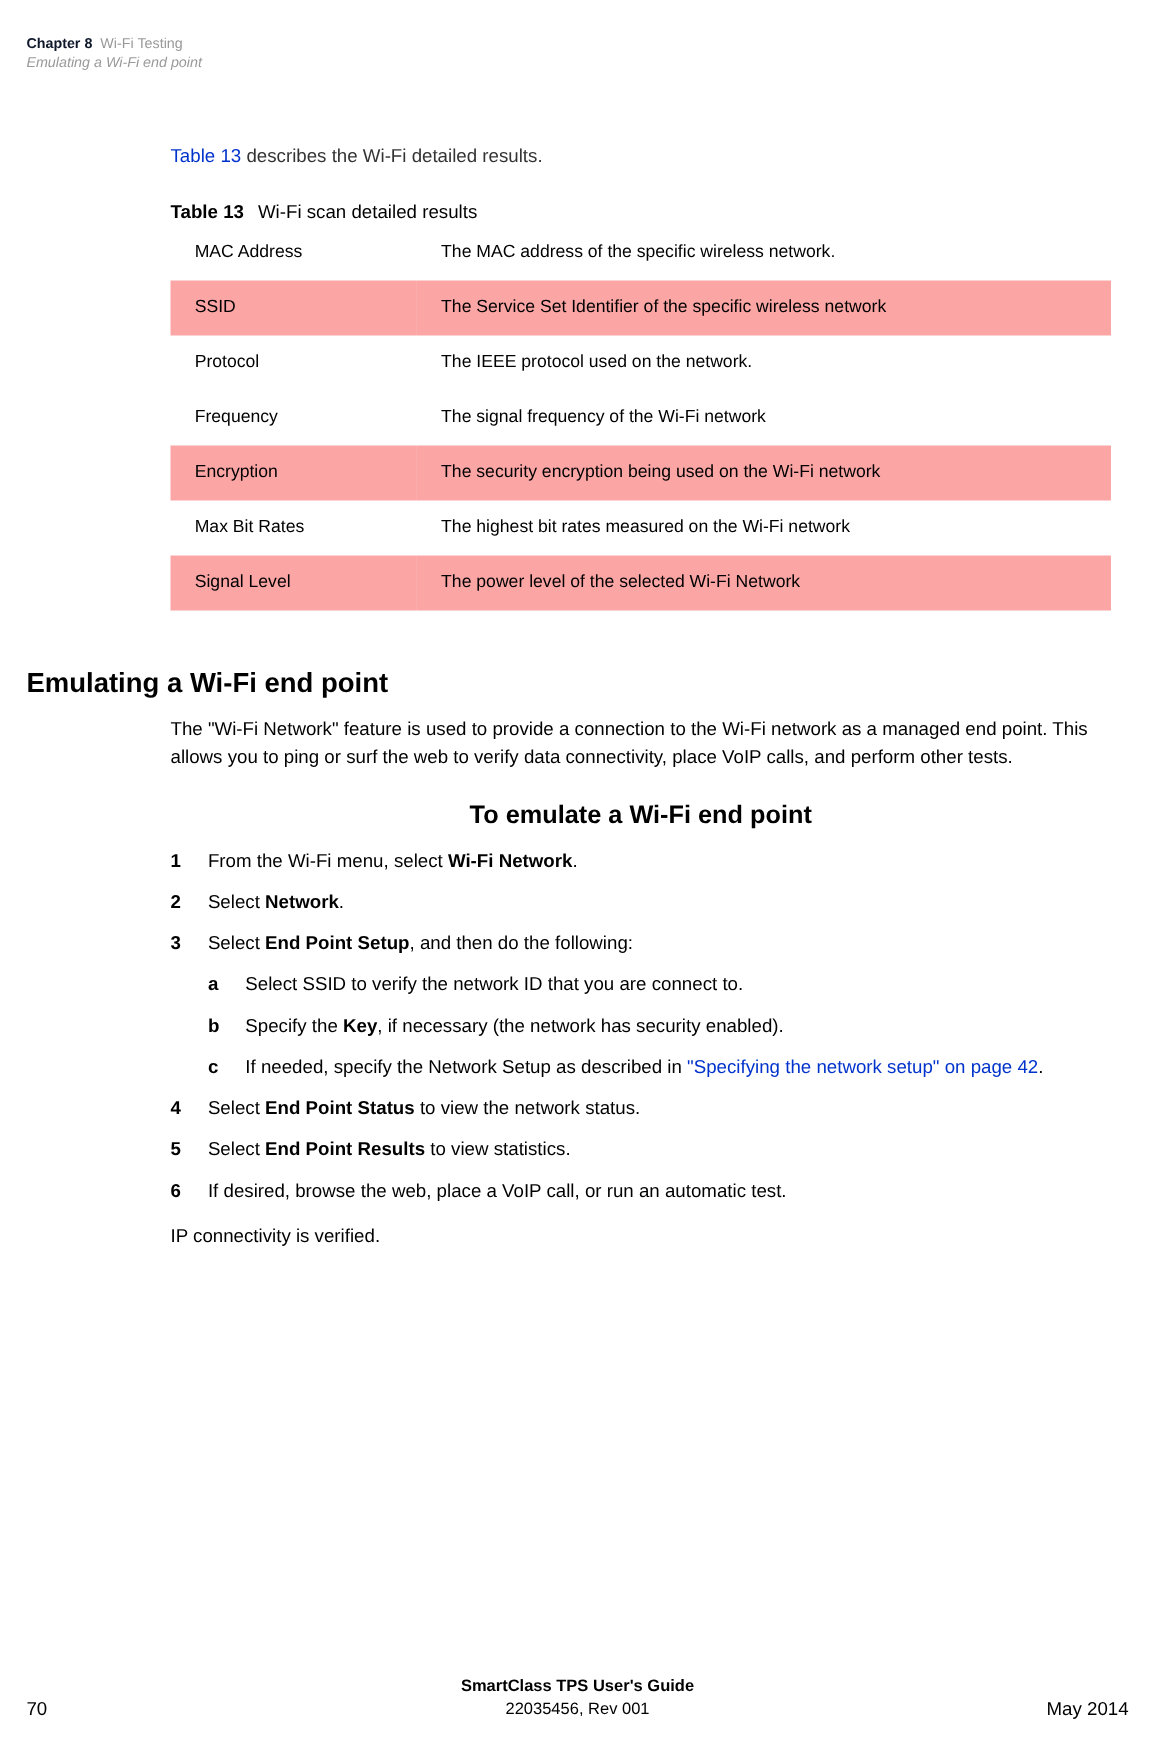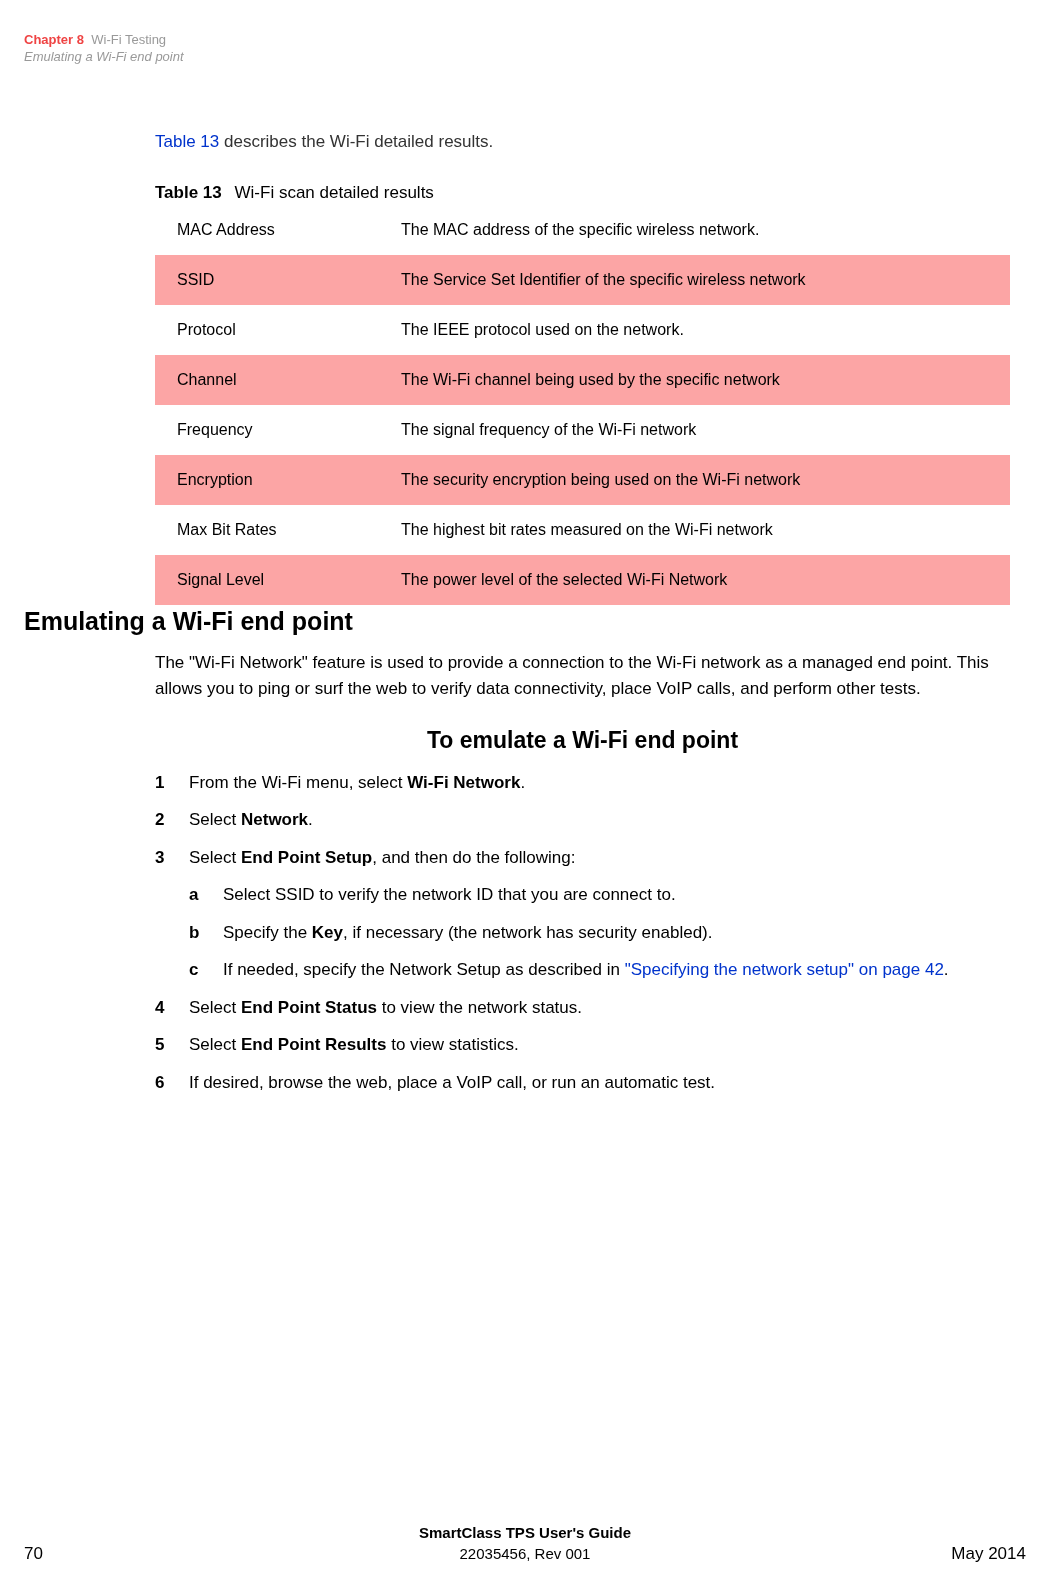--- a/index.html
+++ b/index.html
@@ -19,21 +19,21 @@
     left: 24px;
     font-size: 13px;
     color: #999;
     line-height: 1.3;
   }
   .header .chapter {
     display: inline;
   }
   .header .chapter-bold {
     font-weight: bold;
-    color: #ef4444;
+    color: #0f172a;
   }
   .header .sub {
     font-style: italic;
     color: #999;
   }
   .intro-line {
     position: absolute;
     top: 132px;
     left: 155px;
     font-size: 17px;
@@ -183,24 +183,20 @@
     <td>The MAC address of the specific wireless network.</td>
   </tr>
   <tr class="shade">
     <td class="col1">SSID</td>
     <td>The Service Set Identifier of the specific wireless network</td>
   </tr>
   <tr>
     <td class="col1">Protocol</td>
     <td>The IEEE protocol used on the network.</td>
   </tr>
-  <tr class="shade">
-    <td class="col1">Channel</td>
-    <td>The Wi-Fi channel being used by the specific network</td>
-  </tr>
   <tr>
     <td class="col1">Frequency</td>
     <td>The signal frequency of the Wi-Fi network</td>
   </tr>
   <tr class="shade">
     <td class="col1">Encryption</td>
     <td>The security encryption being used on the Wi-Fi network</td>
   </tr>
   <tr>
     <td class="col1">Max Bit Rates</td>
@@ -272,20 +268,21 @@
     <div class="txt">
       <span>Select </span><span class="bold">End Point Results</span><span> to view statistics.</span>
     </div>
   </div>
 
   <div class="step">
     <div class="num">6</div>
     <div class="txt">If desired, browse the web, place a VoIP call, or run an automatic test.</div>
   </div>
 
+  <div class="closing">IP connectivity is verified.</div>
 </div>
 
 <div class="footer">
   <div class="center">
     <span class="guide">SmartClass TPS User's Guide</span><br>
     <span>22035456, Rev 001</span>
   </div>
   <div class="page">70</div>
   <div class="date">May 2014</div>
 </div>

